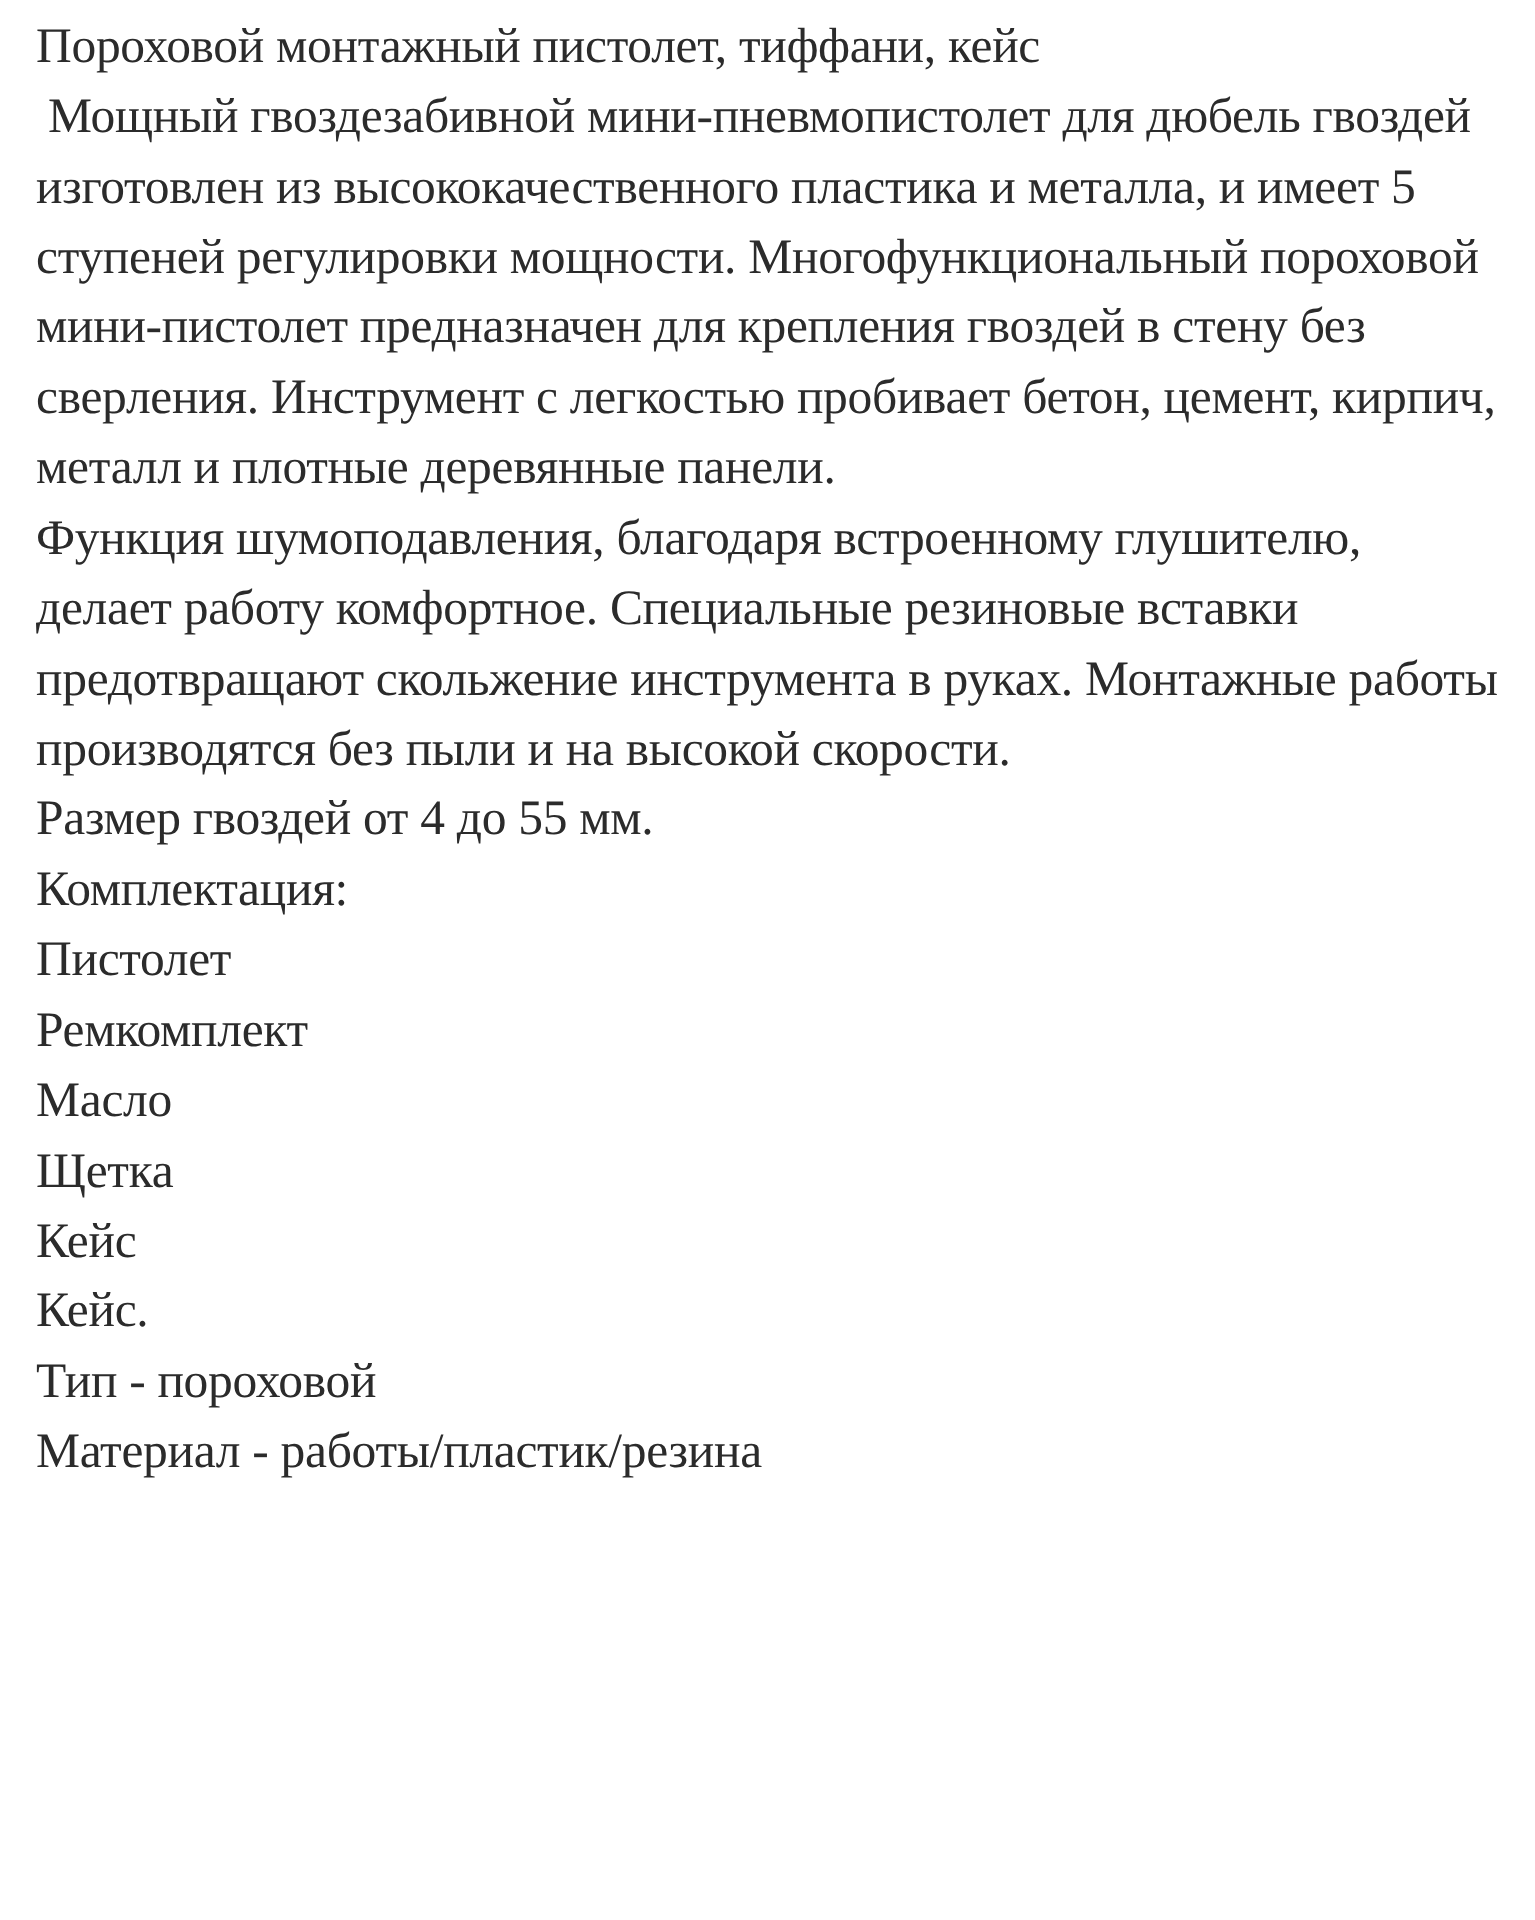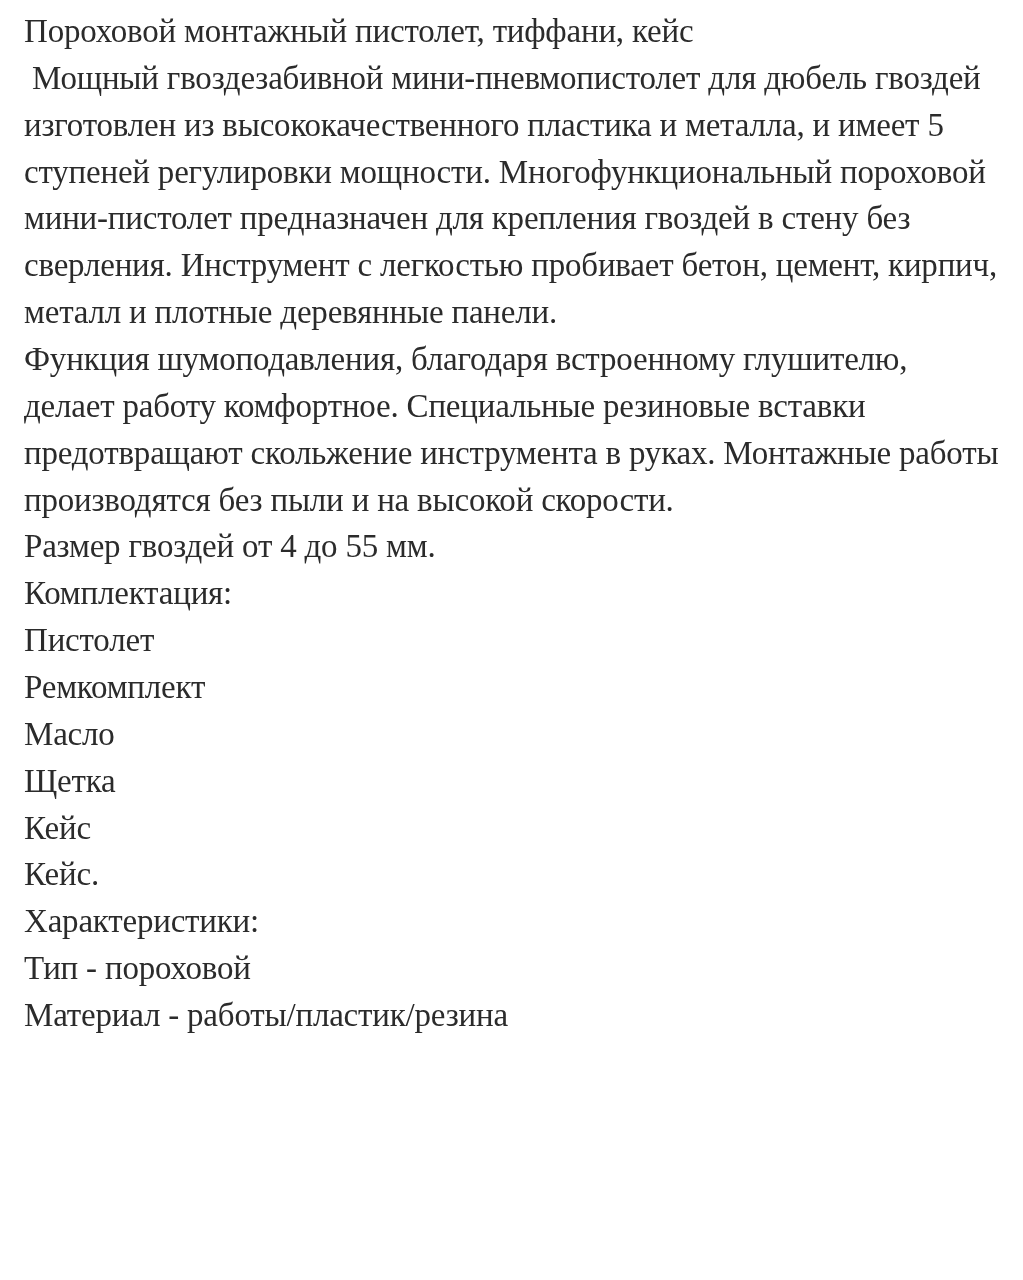--- a/index.html
+++ b/index.html
@@ -40,17 +40,16 @@
     <span class="line"> Мощный гвоздезабивной мини-пневмопистолет для дюбель гвоздей изготовлен из высококачественного пластика и металла, и имеет 5 ступеней регулировки мощности. Многофункциональный пороховой мини-пистолет предназначен для крепления гвоздей в стену без сверления. Инструмент с легкостью пробивает бетон, цемент, кирпич, металл и плотные деревянные панели.</span>
     <span class="line">Функция шумоподавления, благодаря встроенному глушителю, делает работу комфортное. Специальные резиновые вставки предотвращают скольжение инструмента в руках. Монтажные работы производятся без пыли и на высокой скорости.</span>
     <span class="line">Размер гвоздей от 4 до 55 мм.</span>
     <span class="line">Комплектация:</span>
     <span class="line">Пистолет</span>
     <span class="line">Ремкомплект</span>
     <span class="line">Масло</span>
     <span class="line">Щетка</span>
     <span class="line">Кейс</span>
     <span class="line">Кейс.</span>
-    <span class="line">Характеристики:</span>
     <span class="line">Тип - пороховой</span>
     <span class="line">Материал - работы/пластик/резина</span>
   </div>
 </div>
 
 </body></html>

